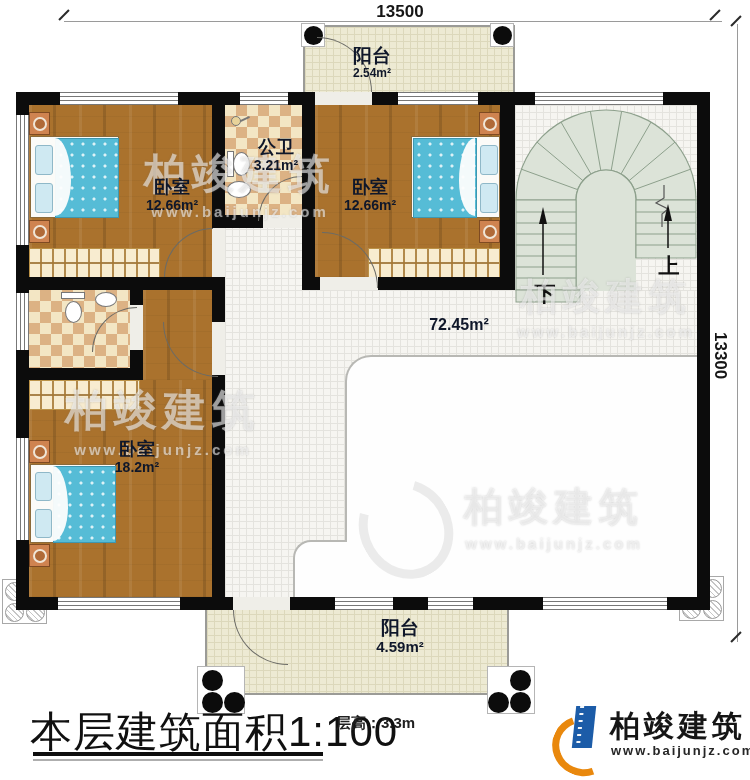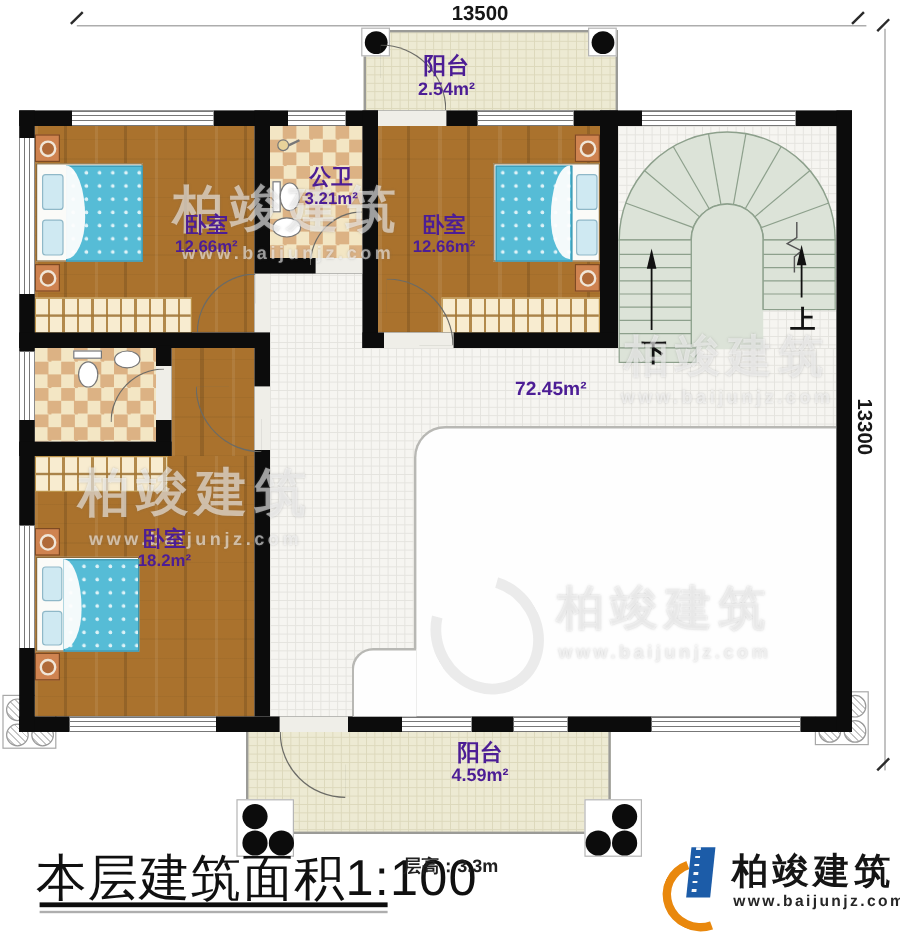--- a/index.html
+++ b/index.html
@@ -18,21 +18,21 @@
   .balc{position:absolute;background-color:#edead3;
         background-image:linear-gradient(#dcd8bb 1px, transparent 1px),linear-gradient(90deg,#dcd8bb 1px, transparent 1px);
         background-size:7px 7px;border:2px solid #9b9b97;box-sizing:border-box;}
   .void{position:absolute;background:#fefefe;border-left:2px solid #b8b8b4;border-top:2px solid #b8b8b4;box-sizing:border-box;}
   .win-h{position:absolute;background:#fff;
          background-image:repeating-linear-gradient(180deg,#777 0 1px, transparent 1px 4px);}
   .win-v{position:absolute;background:#fff;
          background-image:repeating-linear-gradient(90deg,#777 0 1px, transparent 1px 4px);}
   .gap{position:absolute;background:#efeee8;}
   .arc{position:absolute;border:0 solid #6b6b66;box-sizing:border-box;}
-  .label{position:absolute;color:#4c1d95;text-align:center;font-weight:bold;line-height:1.1;}
+  .label{position:absolute;color:#0f172a;text-align:center;font-weight:bold;line-height:1.1;}
   .label .nm{font-size:18px;display:block;}
   .label .ar{font-size:14px;display:block;}
   .ns{position:absolute;width:21px;height:23px;background:#cf8350;border:1px solid #7e4a22;box-sizing:border-box;}
   .ns::after{content:"";position:absolute;left:3px;top:4px;width:10px;height:10px;border:2px solid #f0e6d8;border-radius:50%;background:#b06a38;}
   .bed{position:absolute;background:#fbfbf8;border:1px solid #8a6a3a;box-sizing:border-box;}
   .pill{position:absolute;background:#cfe9f2;border:1px solid #8fb8c8;border-radius:3px;}
   .matt{position:absolute;background-color:#56bcd6;border:1px solid #3e97b0;
         background-image:radial-gradient(circle at 5px 5px, rgba(255,255,255,.8) 1.3px, transparent 1.8px);
         background-size:11px 11px;}
   .sheet{position:absolute;background:#fdfdfd;opacity:.95;}
@@ -257,21 +257,21 @@
       <span class="url">www.baijunjz.com</span>
   </div>
   <div class="abs" style="left:360px;top:478px;width:74px;height:84px;border:9px solid rgba(185,185,185,.28);border-top-color:transparent;border-radius:50%;transform:rotate(-30deg);"></div>
   <div class="wm" style="left:424px;top:480px;width:260px;">
     <span class="big" style="font-size:39px;">柏竣建筑</span>
       <span class="url">www.baijunjz.com</span>
   </div>
 
   <div class="label" style="left:312px;top:46px;width:120px;">
     <span class="nm" style="font-size:19px;">阳台</span>
-      <span class="ar" style="font-size:15px;">2.54m²</span>
+      <span class="ar" style="font-size:12px;">2.54m²</span>
   </div>
   <div class="label" style="left:122px;top:178px;width:100px;">
     <span class="nm">卧室</span>
       <span class="ar">12.66m²</span>
   </div>
   <div class="label" style="left:226px;top:138px;width:100px;">
     <span class="nm">公卫</span>
       <span class="ar">3.21m²</span>
   </div>
   <div class="label" style="left:320px;top:178px;width:100px;">

